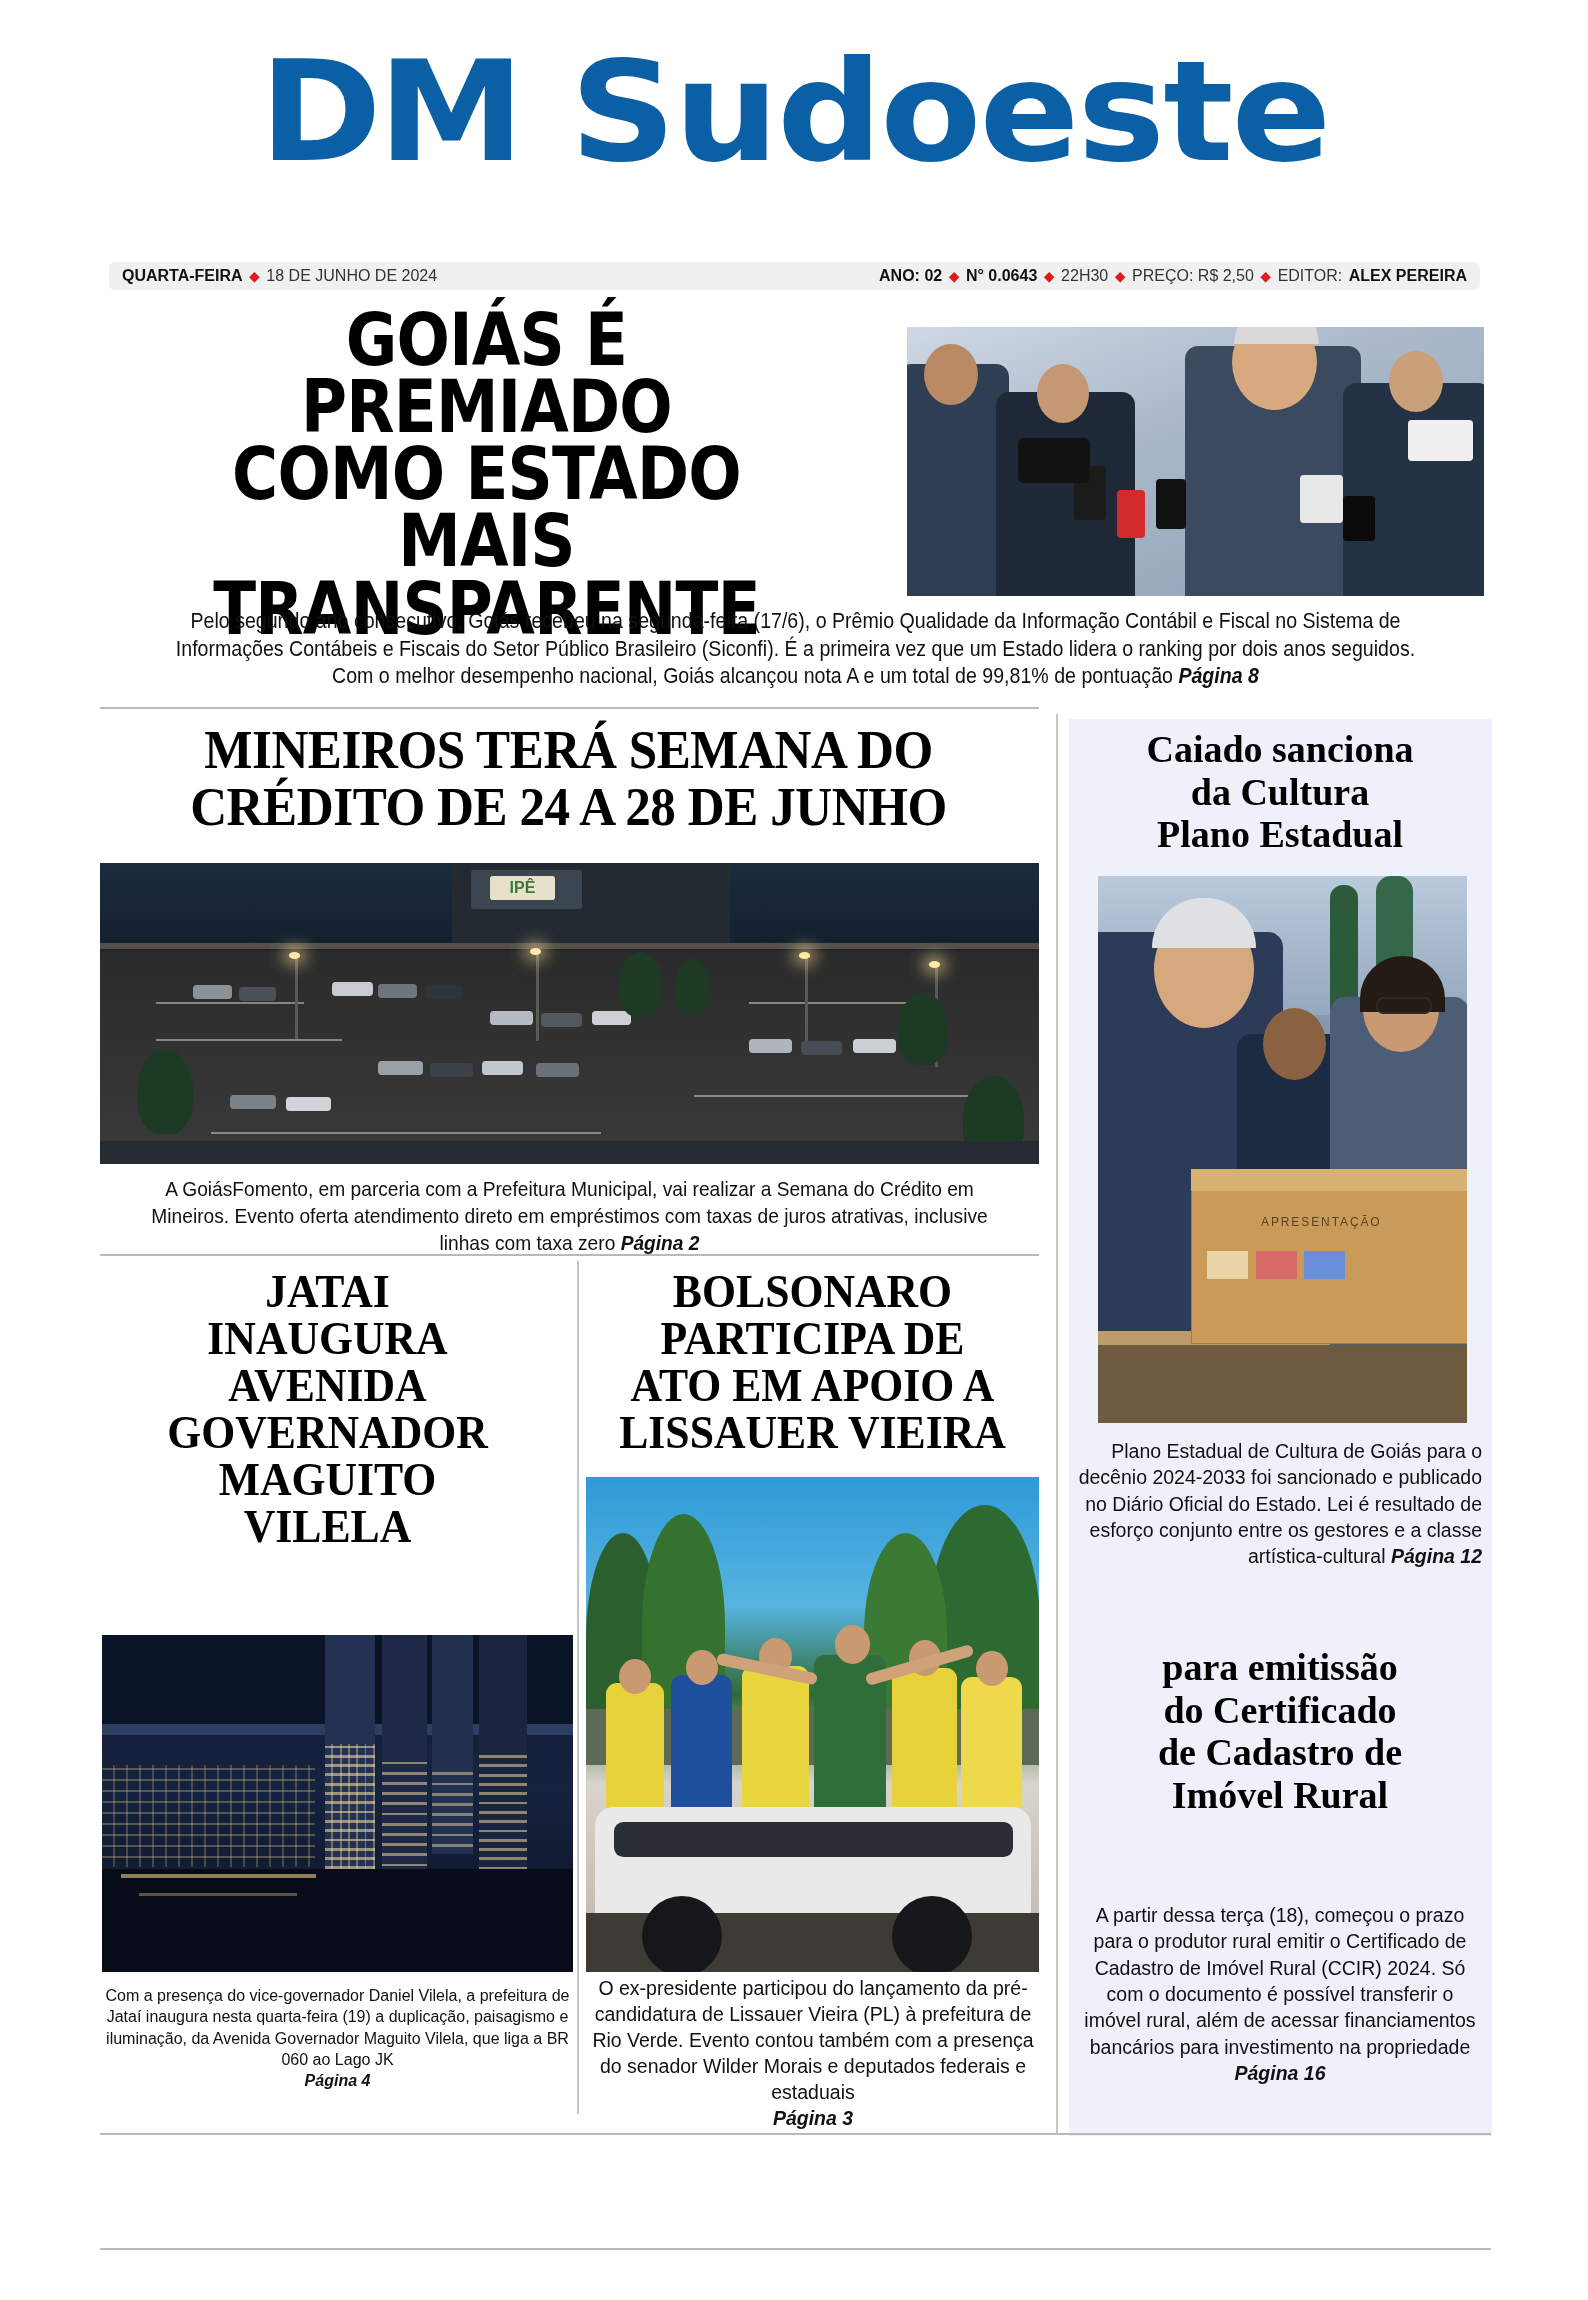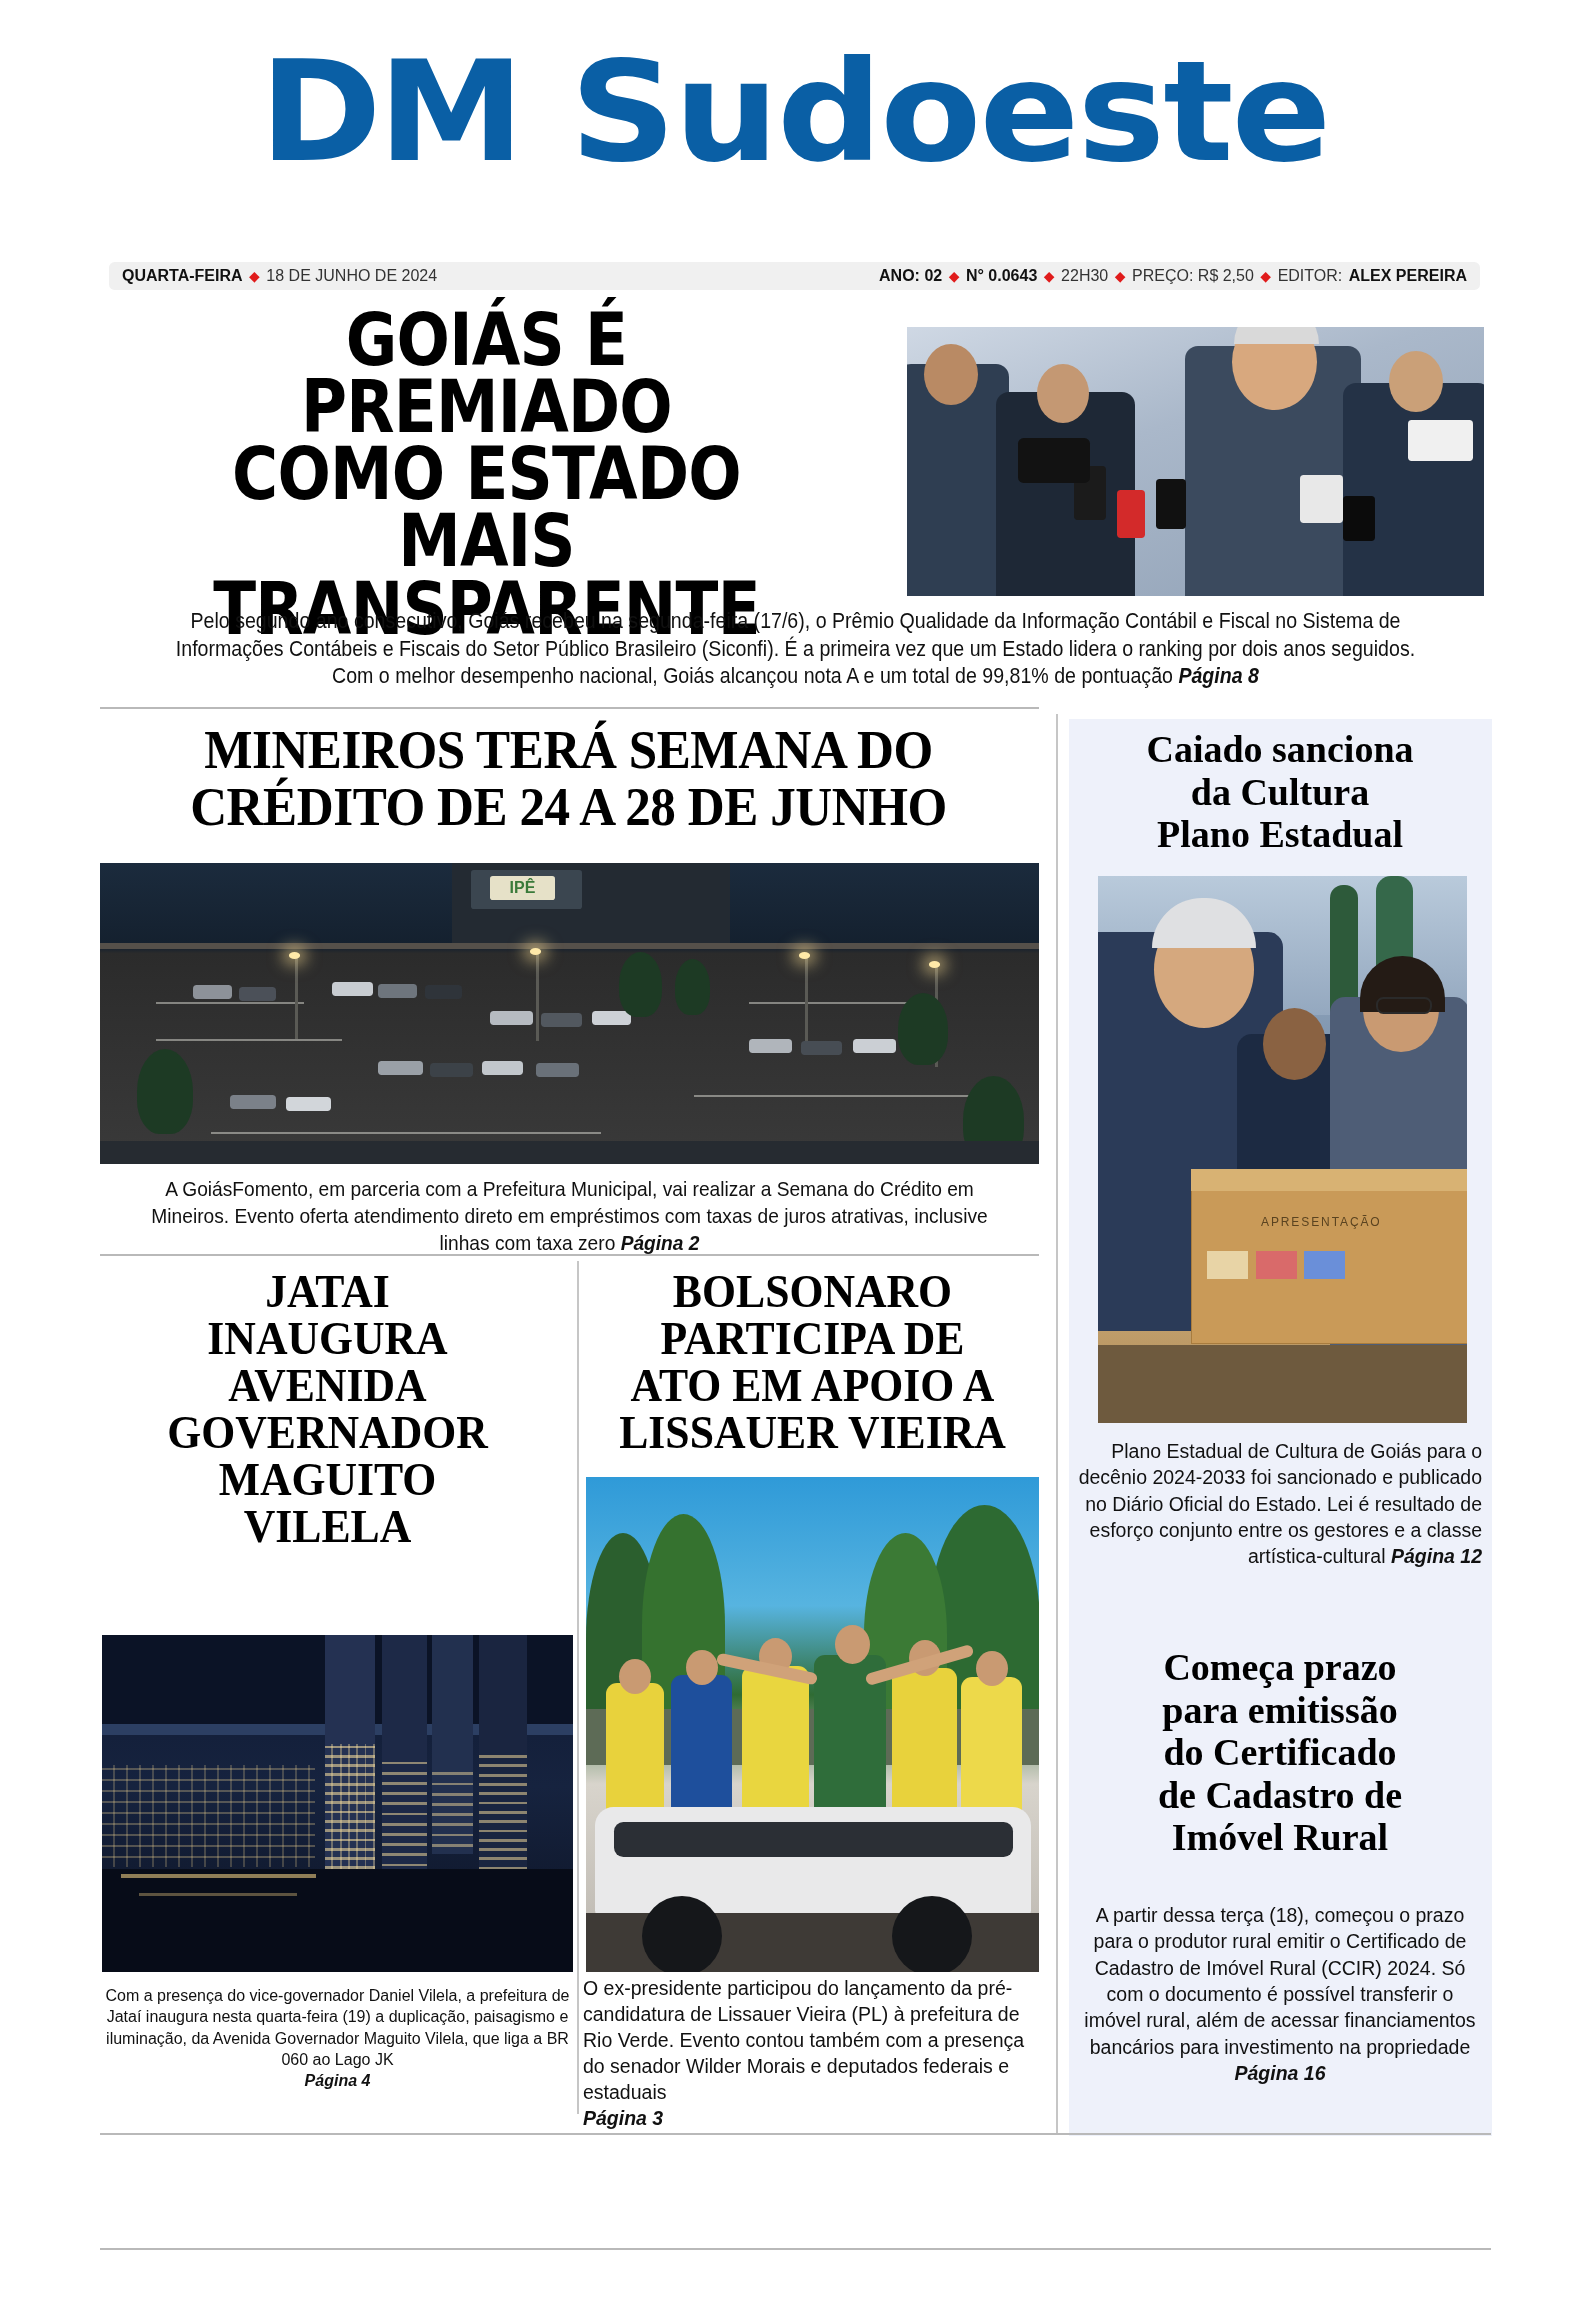--- a/index.html
+++ b/index.html
@@ -52,21 +52,21 @@
     overflow:hidden;background:#0c1426;}
   .col-jatai-cap{position:absolute;left:102px;top:1985px;width:471px;text-align:center;
     font-family:"Liberation Sans",sans-serif;font-size:16px;line-height:1.33;color:#111;}
   .col-jatai-cap .pg{display:block;font-style:italic;font-weight:bold;}
 
   .col-bols-head{position:absolute;left:586px;top:1269px;width:453px;text-align:center;
     font-family:"Liberation Serif",serif;font-weight:bold;font-size:46px;line-height:1.02;
     transform:scaleX(0.95);transform-origin:center top;}
   .col-bols-photo{position:absolute;left:586px;top:1477px;width:453px;height:495px;
     overflow:hidden;background:#2e9ad6;}
-  .col-bols-cap{position:absolute;left:583px;top:1976px;width:460px;
+  .col-bols-cap{position:absolute;left:583px;top:1976px;width:460px;text-align:center;
     font-family:"Liberation Sans",sans-serif;font-size:19.5px;line-height:1.33;color:#111;}
   .col-bols-cap .pg{display:block;font-style:italic;font-weight:bold;}
 
   
   .sidebar{position:absolute;left:1069px;top:719px;width:423px;height:1417px;
     background:#eef1fa;}
   .sb-head-1{position:absolute;left:1076px;top:728px;width:408px;text-align:center;
     font-family:"Liberation Serif",serif;font-weight:bold;font-size:38px;line-height:1.12;}
   .sb-photo-1{position:absolute;left:1098px;top:876px;width:369px;height:547px;
     overflow:hidden;background:#3a4a66;}
@@ -348,21 +348,20 @@
       <div style="position:absolute;left:0;top:469px;width:369px;height:78px;background:#6e5a3e;"></div>
     </div>
   </div>
 
   <div class="sb-cap-1">
     <span>Plano Estadual de Cultura de Goiás para o decênio 2024-2033 foi sancionado e publicado no Diário Oficial do Estado. Lei é resultado de esforço conjunto entre os gestores e a classe artística-cultural</span>
     <b>Página 12</b>
   </div>
 
   <div class="sb-head-2">
-    <div>Começa prazo</div>
     <div>para emitissão</div>
     <div>do Certificado</div>
     <div>de Cadastro de</div>
     <div>Imóvel Rural</div>
   </div>
 
   <div class="sb-cap-2">
     <span>A partir dessa terça (18), começou o prazo para o produtor rural emitir o Certificado de Cadastro de Imóvel Rural (CCIR) 2024. Só com o documento é possível transferir o imóvel rural, além de acessar financiamentos bancários para investimento na propriedade</span>
     <span class="pg">Página 16</span>
   </div>

